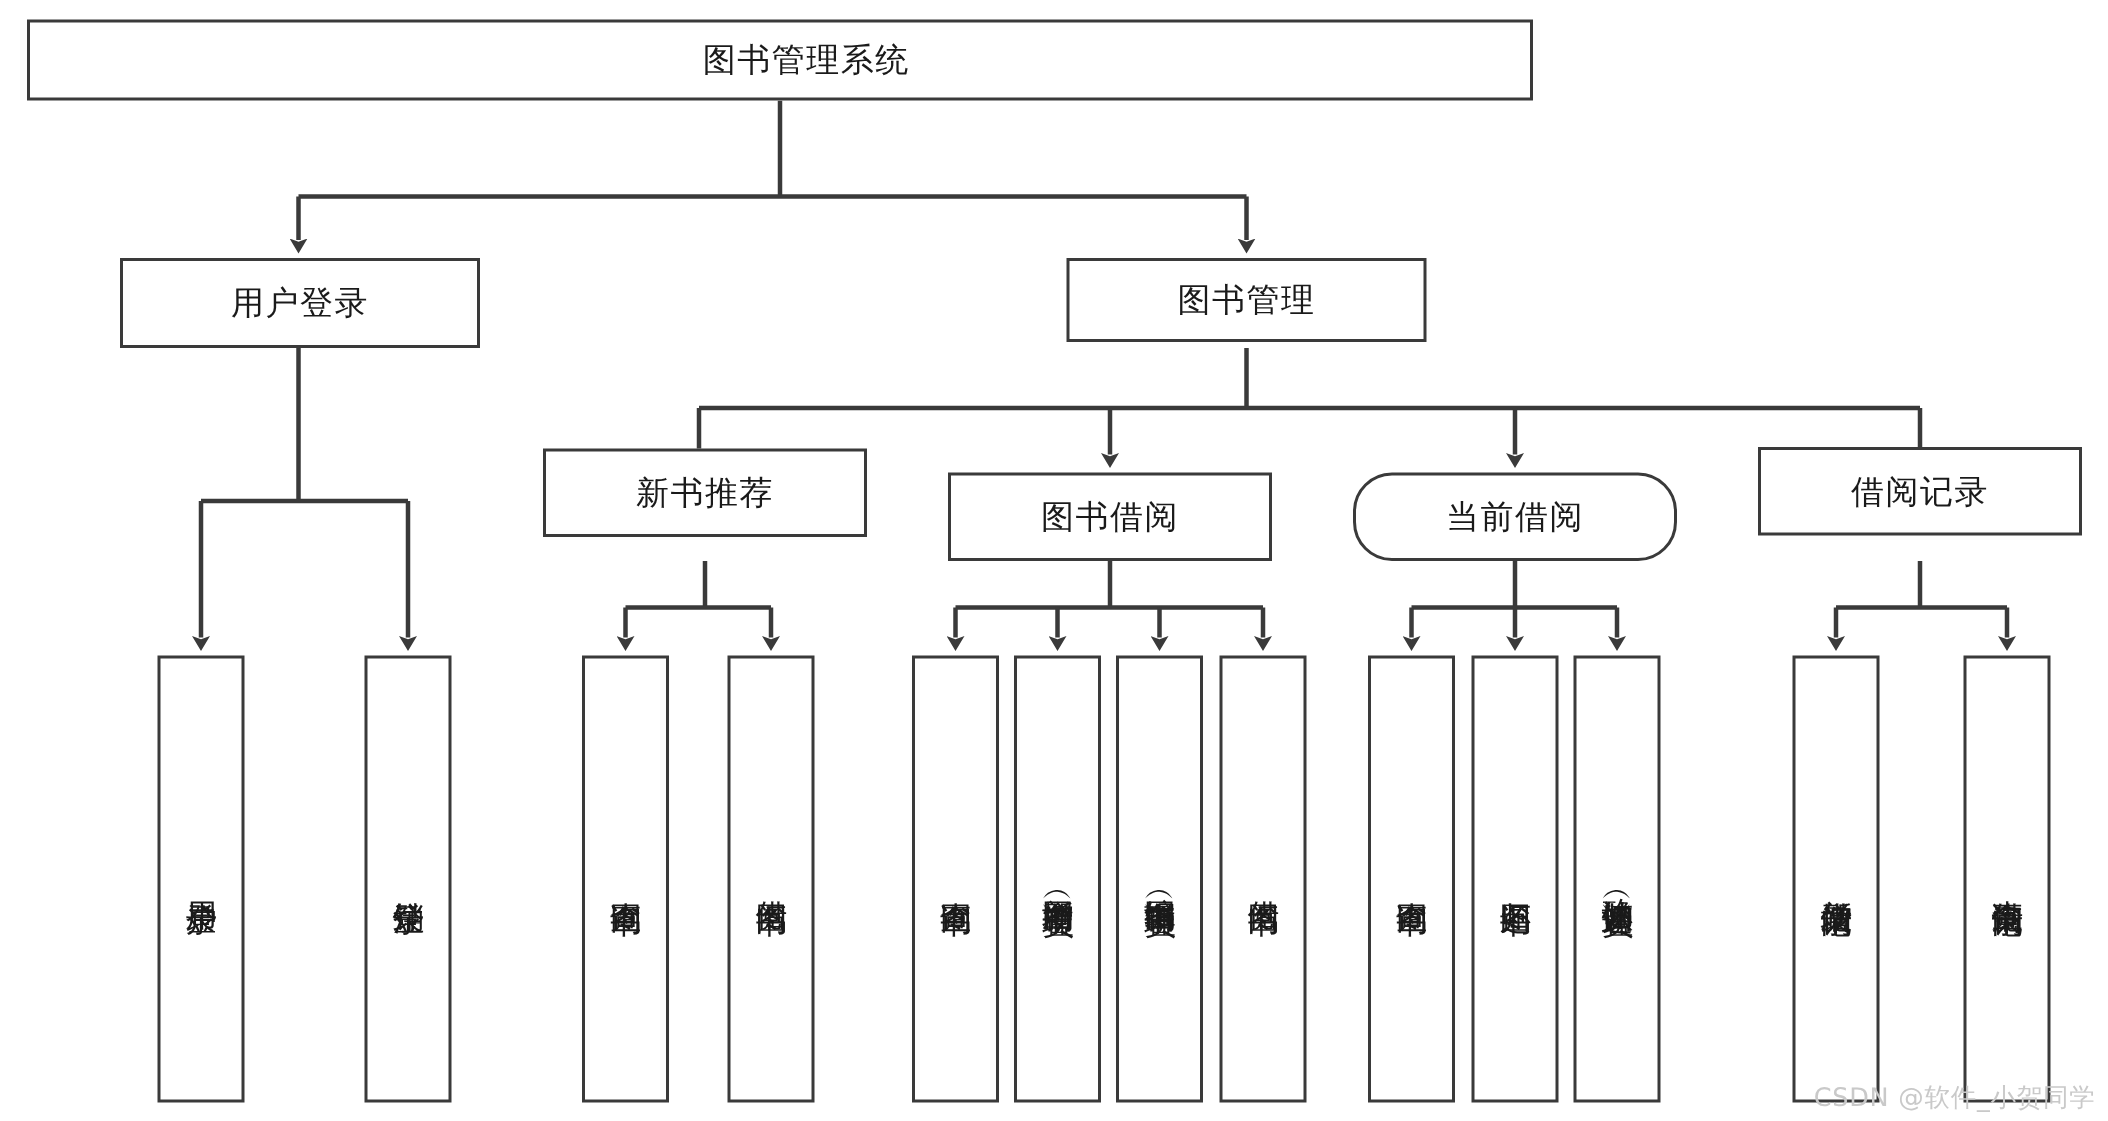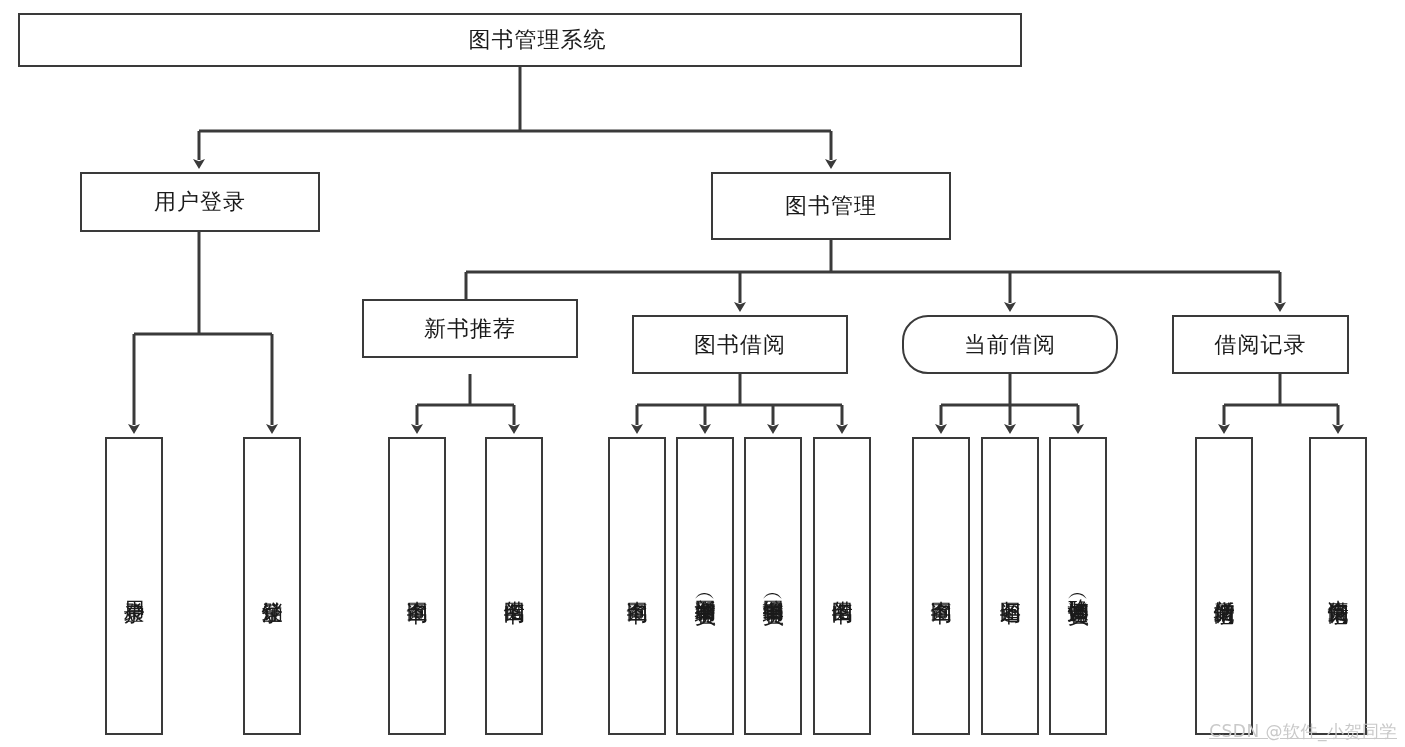--- a/index.html
+++ b/index.html
@@ -55,21 +55,20 @@
     white-space: nowrap;
   }
   .watermark {
     position: absolute;
     right: 8px;
     bottom: 4px;
     font-size: 17px;
     color: #c9c9c9;
     white-space: nowrap;
     letter-spacing: 0.5px;
-    text-decoration: underline;
   }
 </style>
 </head>
 <body>
 
 <div id="stage">
 
   <svg class="edges" viewBox="0 0 1405 747" xmlns="http://www.w3.org/2000/svg">
     <defs>
       <marker id="arrow" markerWidth="10" markerHeight="12" refX="1" refY="6" orient="auto" markerUnits="userSpaceOnUse">
@@ -120,34 +119,34 @@
     </g>
   </svg>
 
   <div class="node horiz" style="left:18px; top:13px; width:1004px; height:54px;padding-left:35px;">
     <span>图书管理系统</span>
   </div>
 
   <div class="node horiz" style="left:80px; top:172px; width:240px; height:60px;">
     <span>用户登录</span>
   </div>
-  <div class="node horiz" style="left:711px; top:172px; width:240px; height:68px;">
+  <div class="node horiz" style="left:711px; top:172px; width:240px; height:56px;">
     <span>图书管理</span>
   </div>
 
   <div class="node horiz" style="left:362px; top:299px; width:216px; height:59px;">
     <span>新书推荐</span>
   </div>
   <div class="node horiz" style="left:632px; top:315px; width:216px; height:59px;justify-content:center;">
     <span>图书借阅</span>
   </div>
   <div class="node horiz" style="left:902px; top:315px; width:216px; height:59px;border-radius:26px;">
     <span>当前借阅</span>
   </div>
-  <div class="node horiz" style="left:1172px; top:315px; width:177px; height:59px;">
+  <div class="node horiz" style="left:1172px; top:298px; width:216px; height:59px;">
     <span>借阅记录</span>
   </div>
 
   <div class="node leaf" style="left:105px; top:437px; width:58px; height:298px;">
     <span class="vlabel">用户登录</span>
   </div>
   <div class="node leaf" style="left:243px; top:437px; width:58px; height:298px;">
     <span class="vlabel">注销登录</span>
   </div>
 

